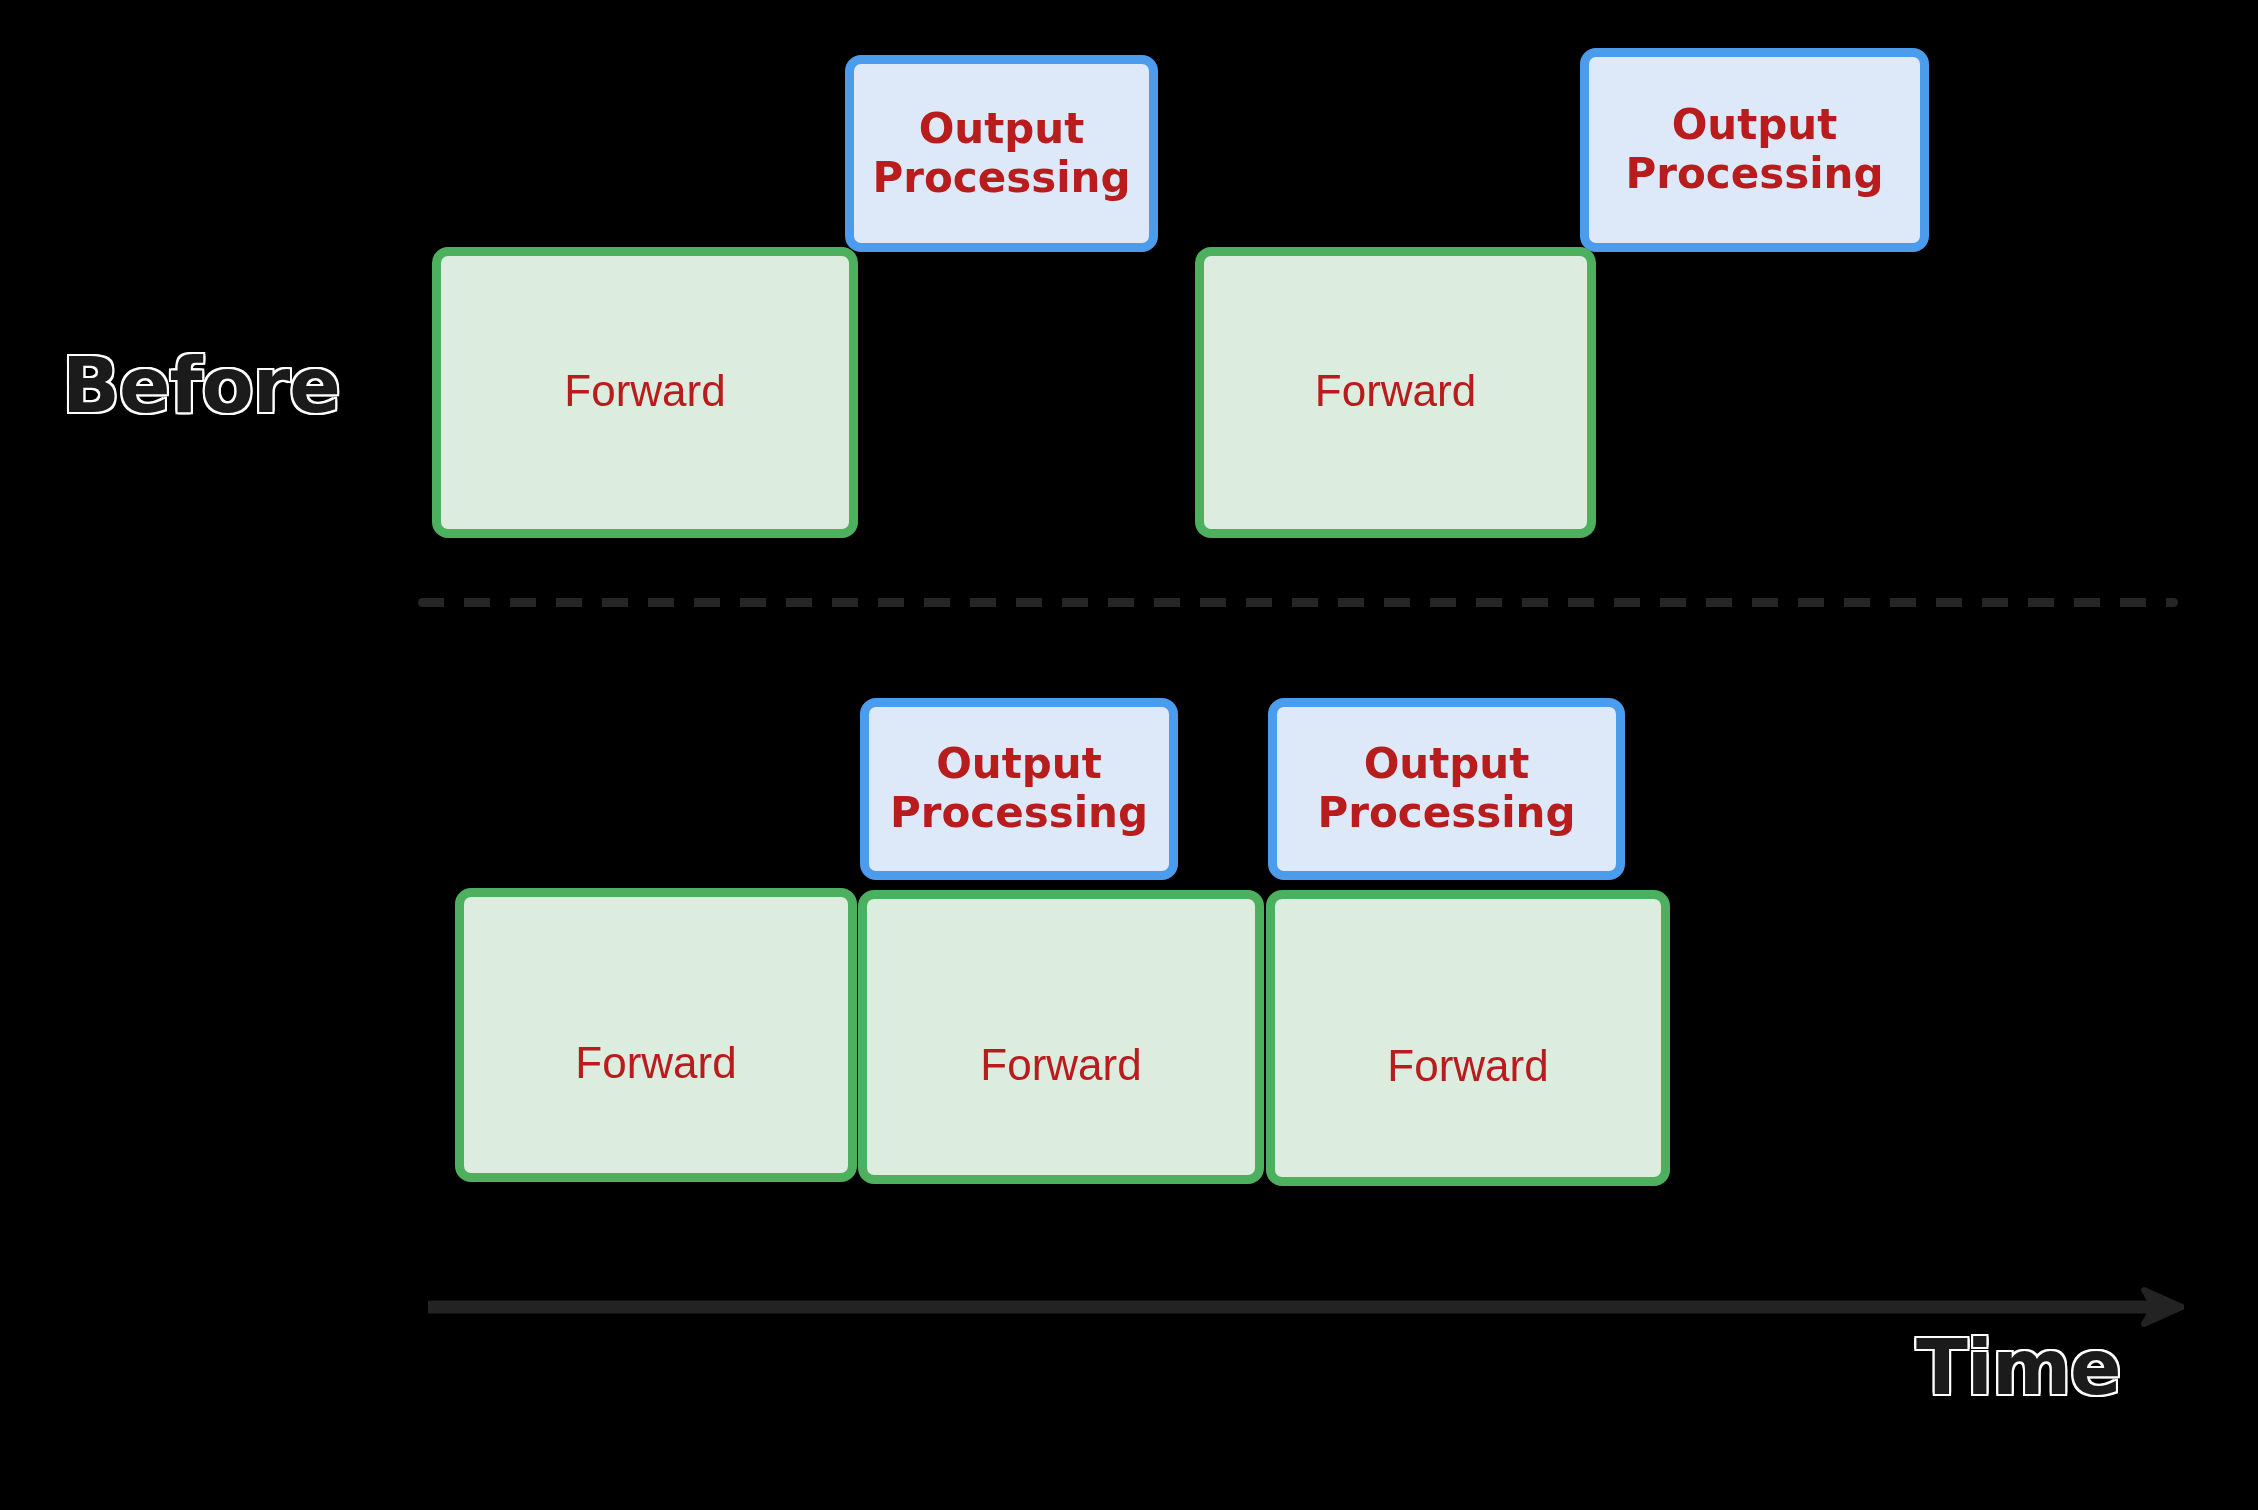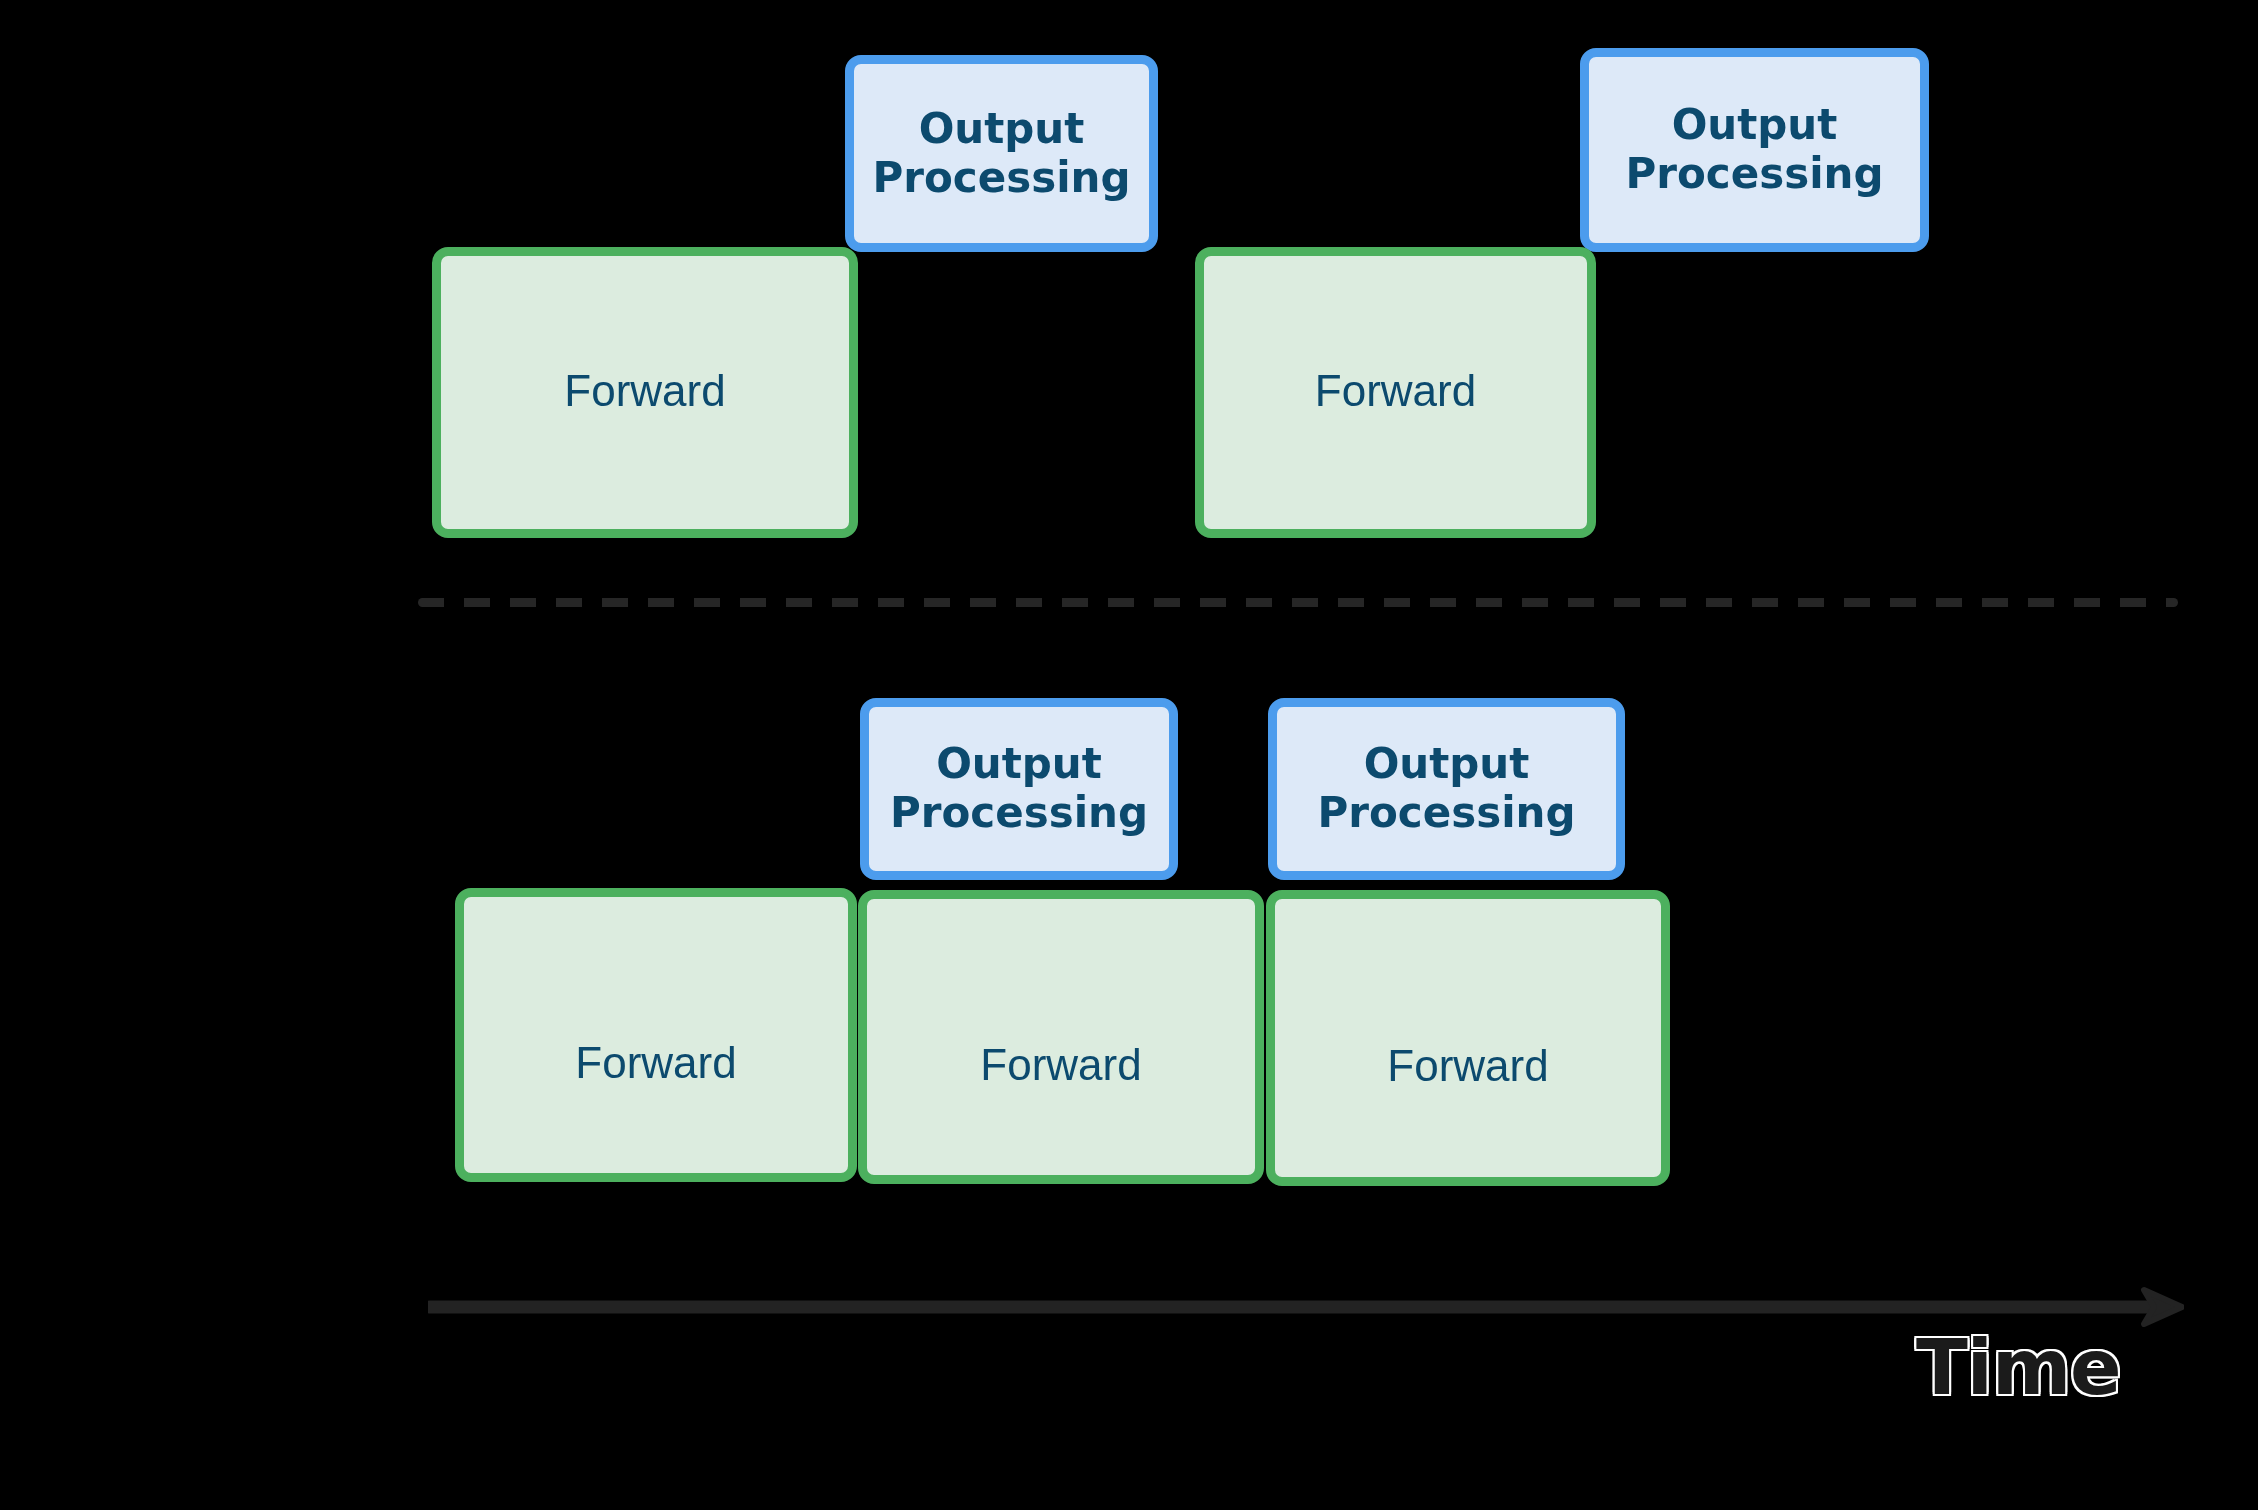--- a/index.html
+++ b/index.html
@@ -65,21 +65,21 @@
     border-color: #4cb05e;
     border-width: 9px;
   }
   .block-output {
     background: #dde9f8;
     border-color: #4c9ced;
     border-width: 9px;
   }
   .block-label {
     font-family: "DejaVu Sans", sans-serif;
-    color: #0c4a6e;
+    color: #b91c1c;
     line-height: 1.16;
     white-space: pre-line;
   }
   .block-forward .block-label {
     font-family: "Liberation Sans", sans-serif;
     font-weight: 400;
     font-size: 44px;
   }
   .block-output .block-label {
     font-weight: 700;
@@ -131,20 +131,23 @@
     width: 1756px;
     height: 42px;
   }
   #time-axis svg { display: block; }
 </style>
 </head>
 <body>
 
 <div id="stage">
 
+  <div class="row-label" id="label-before">
+    <span class="row-label-inner">Before</span>
+  </div>
 
   <div class="block block-output" id="before-output-1">
     <span class="block-label">Output
 Processing</span>
   </div>
 
   <div class="block block-output" id="before-output-2">
     <span class="block-label">Output
 Processing</span>
   </div>

